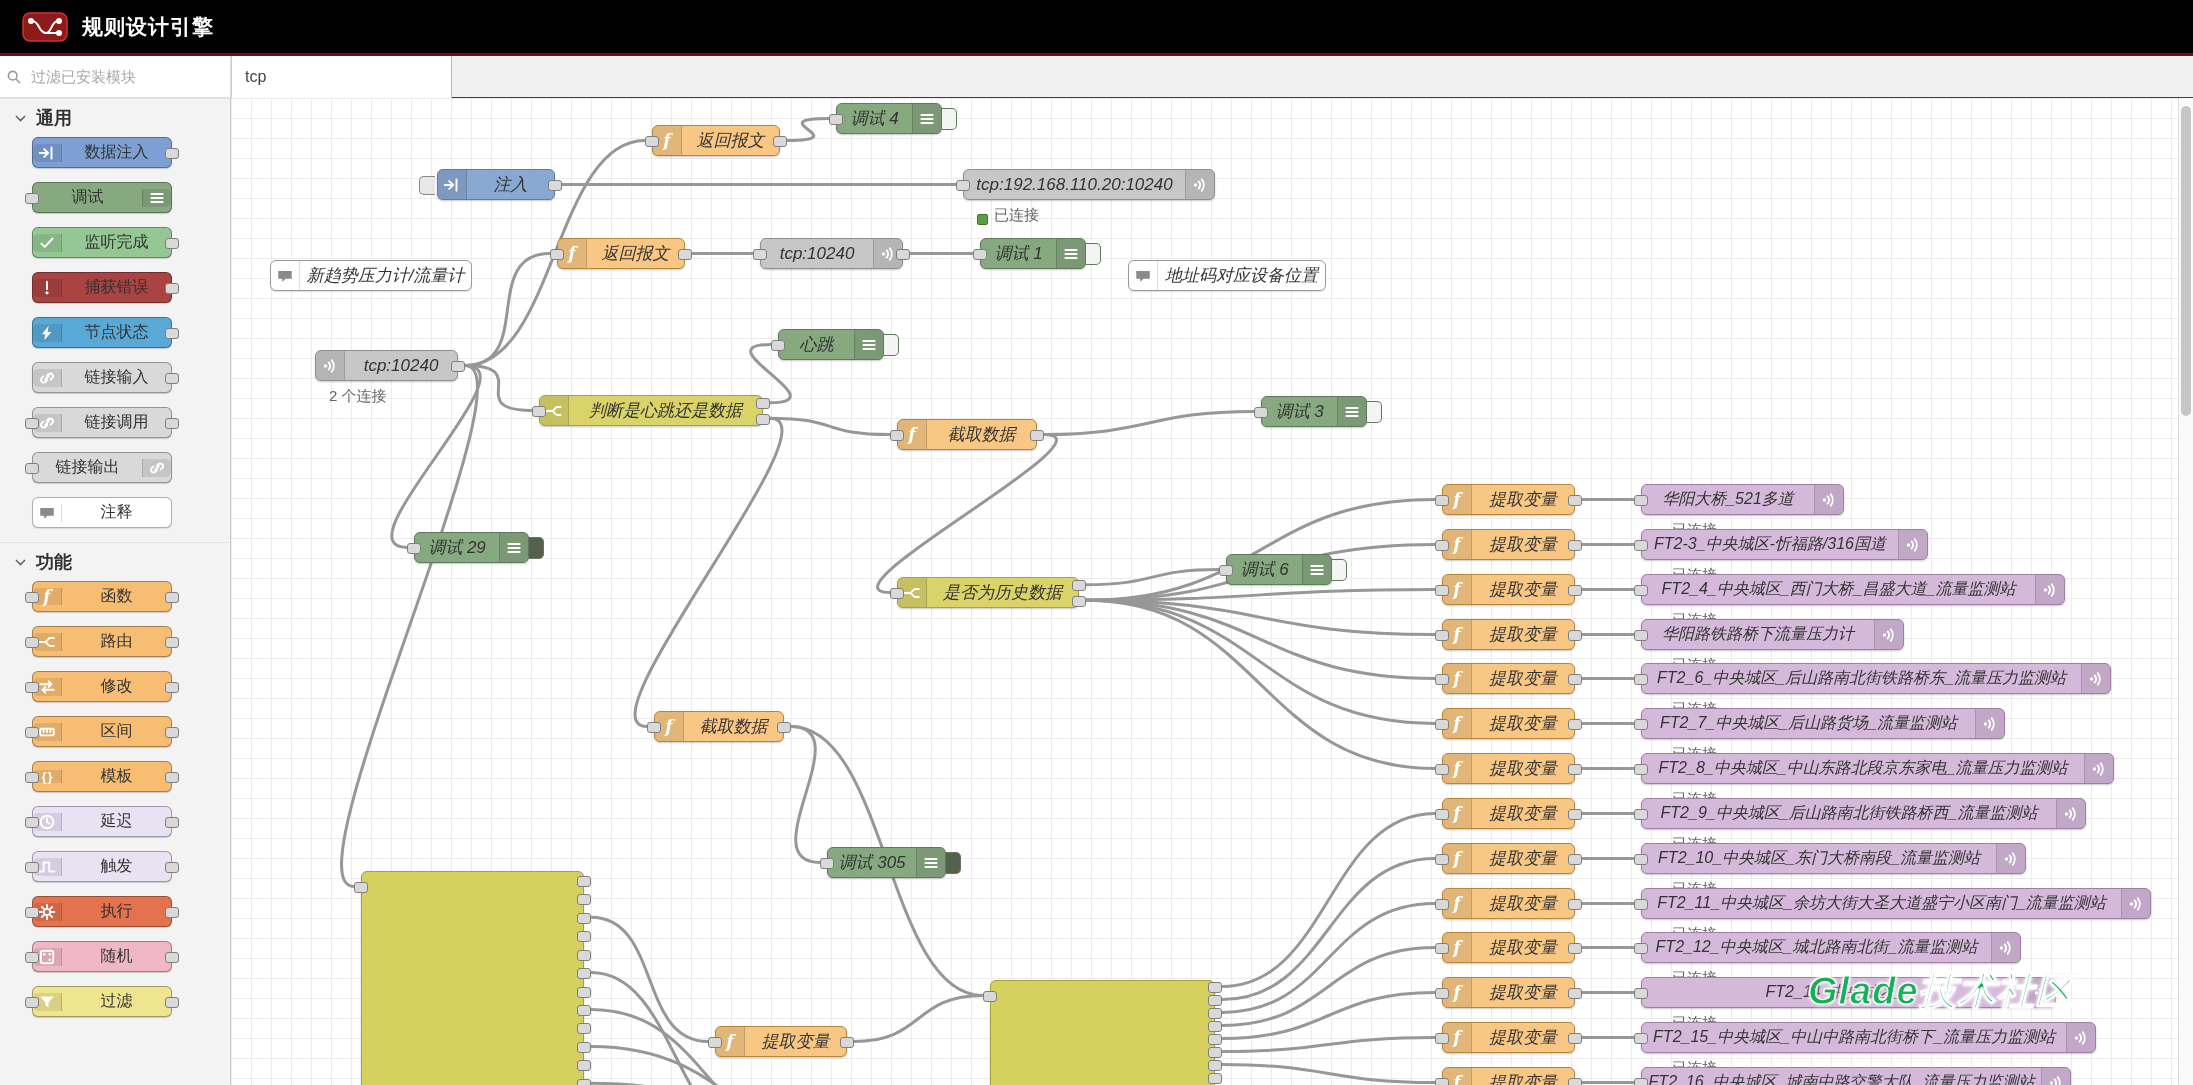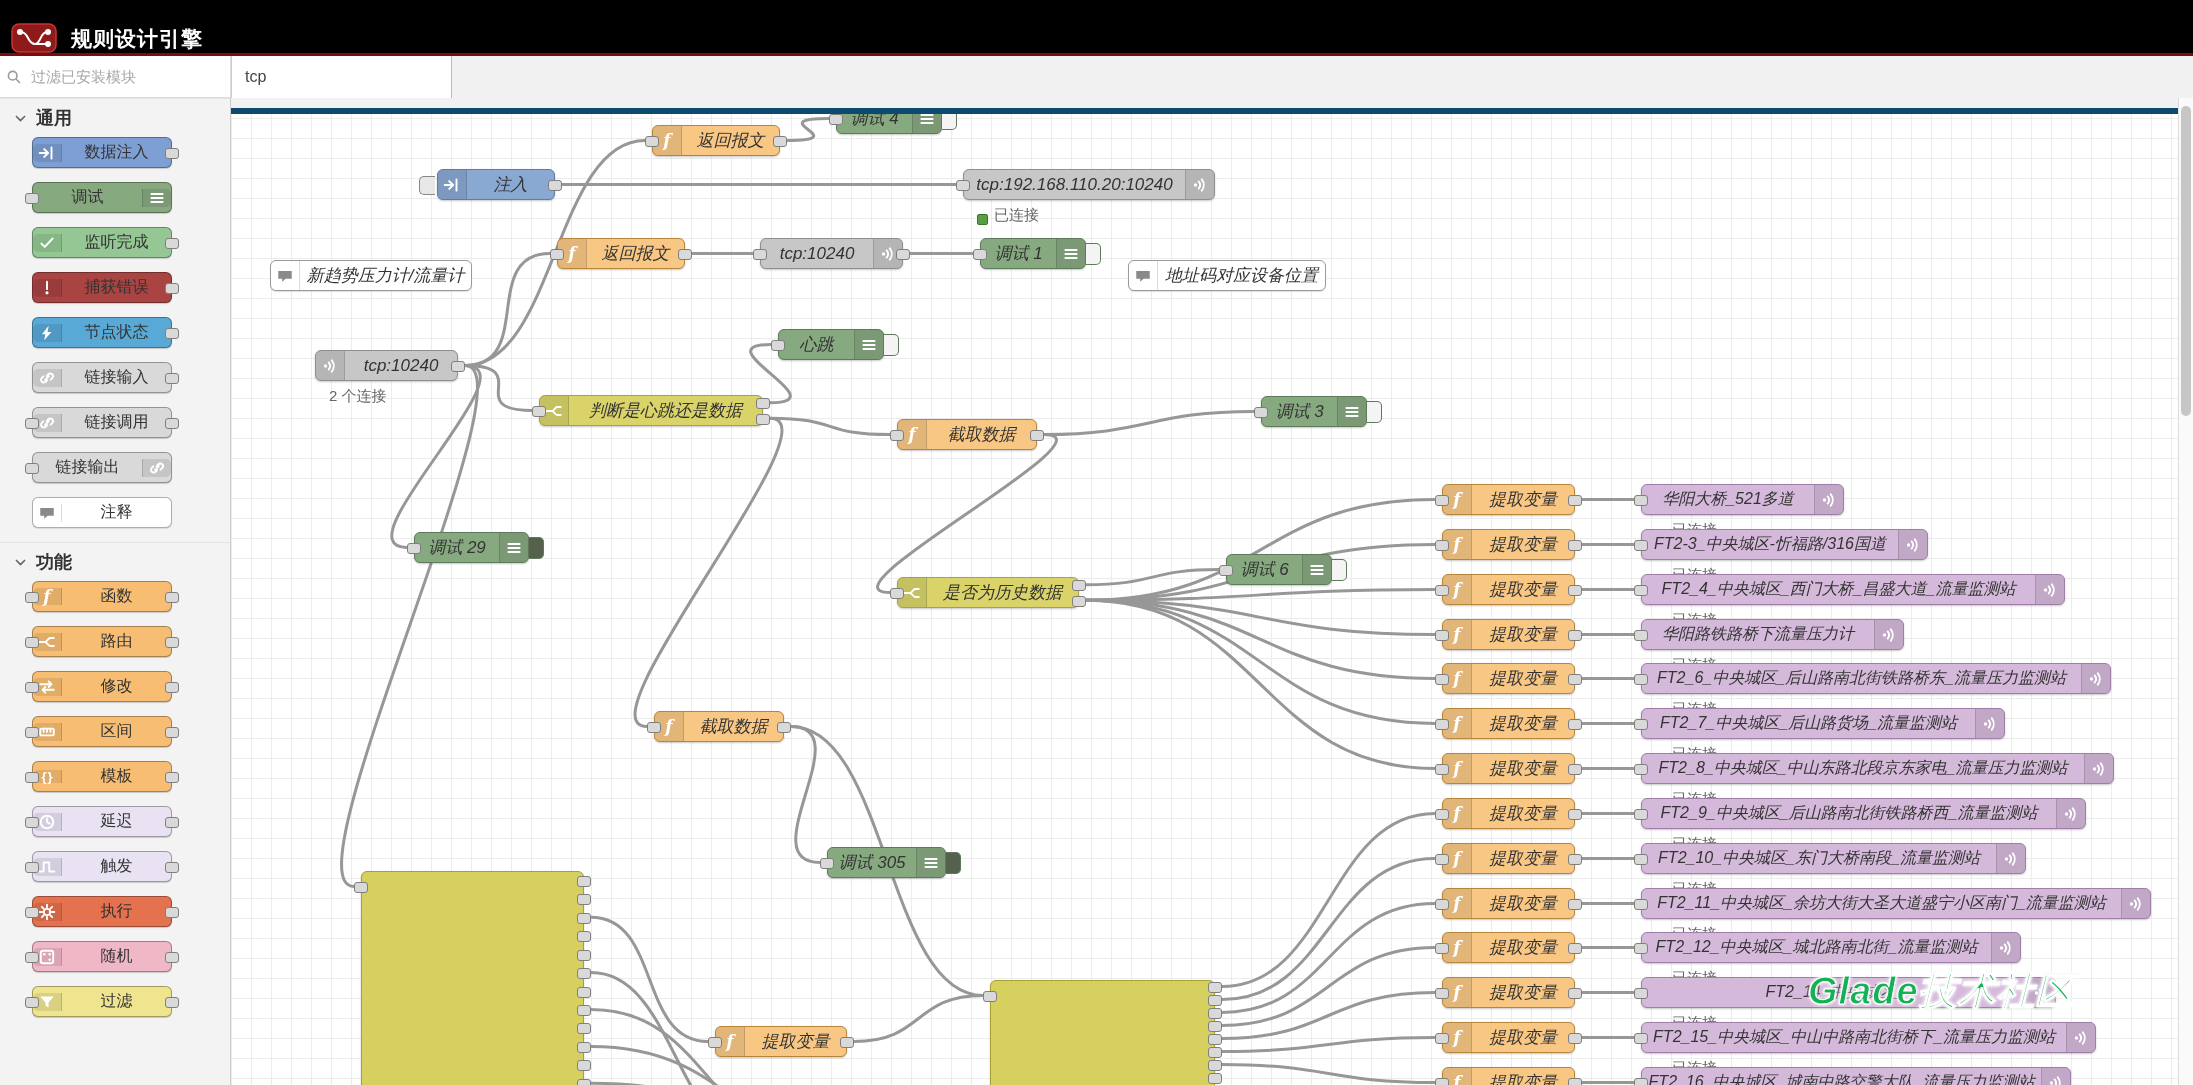--- a/index.html
+++ b/index.html
@@ -1,34 +1,34 @@
 <!DOCTYPE html>
 <html><head>
 <meta charset="utf-8">
 <style>
   html,body{margin:0;padding:0;overflow:hidden;}
   body{width:2193px;height:1085px;position:relative;background:#fff;
        font-family:"Liberation Sans",sans-serif;}
 
   
   #header{position:absolute;left:0;top:0;width:100%;height:56px;background:#000;
-          border-bottom:3px solid #7c0c0c;display:flex;align-items:flex-end;
-          padding-left:11px;box-sizing:border-box;gap:14px;z-index:30;}
+          border-bottom:3px solid #7c0c0c;display:flex;align-items:center;
+          padding-left:22px;box-sizing:border-box;gap:14px;z-index:30;}
   #header .title{color:#fff;font-size:21px;font-weight:bold;letter-spacing:1px;}
 
   
   #row2{position:absolute;left:0;top:56px;width:100%;height:42px;z-index:25;}
   #search-box{position:absolute;left:0;top:0;width:231px;height:42px;background:#fff;
               border-bottom:1px solid #ddd;border-right:1px solid #ddd;box-sizing:border-box;
               display:flex;align-items:center;padding-left:6px;gap:7px;}
   #search-box input{border:none;outline:none;font-size:15px;color:#555;width:170px;
                     font-family:"Liberation Sans",sans-serif;background:transparent;}
   #search-box input::placeholder{color:#a8a8a8;}
-  #tabbar{position:absolute;left:231px;top:0;right:0;height:58px;background:#f1f1f1;
-          border-bottom:6px solid #0c4a6e;box-sizing:border-box;text-align:center;}
+  #tabbar{position:absolute;left:231px;top:0;right:0;height:42px;background:#f1f1f1;
+          border-bottom:1px solid #0c4a6e;box-sizing:border-box;text-align:center;}
   .tab.active{position:absolute;left:0;top:0;width:221px;height:42px;background:#fff;
           border-right:1px solid #bbb;border-left:1px solid #ccc;box-sizing:border-box;
           display:flex;align-items:center;padding-left:13px;font-size:16px;color:#444;}
 
   
   #palette{position:absolute;left:0;top:98px;bottom:0;width:231px;background:#f3f3f3;
            border-right:1px solid #ccc;box-sizing:border-box;z-index:20;overflow:hidden;}
   .cat-header{height:38px;display:flex;align-items:center;gap:9px;padding:0 14px;
               font-size:18px;font-weight:bold;color:#333;border-top:1px solid #e4e4e4;}
   .cat-header .chev{color:#777;display:flex;}

